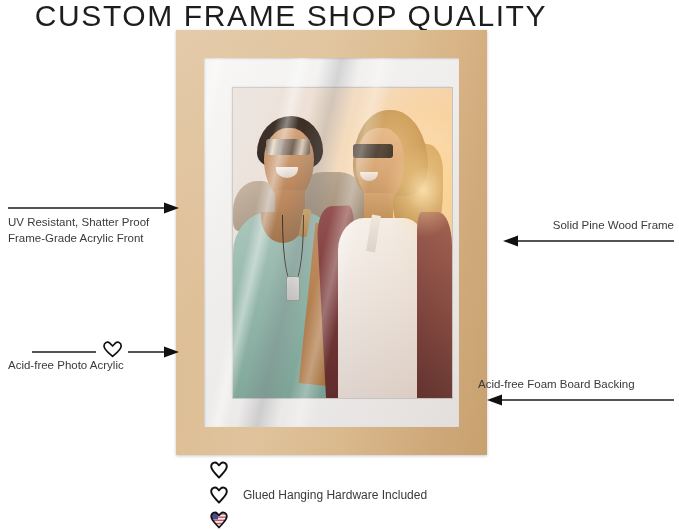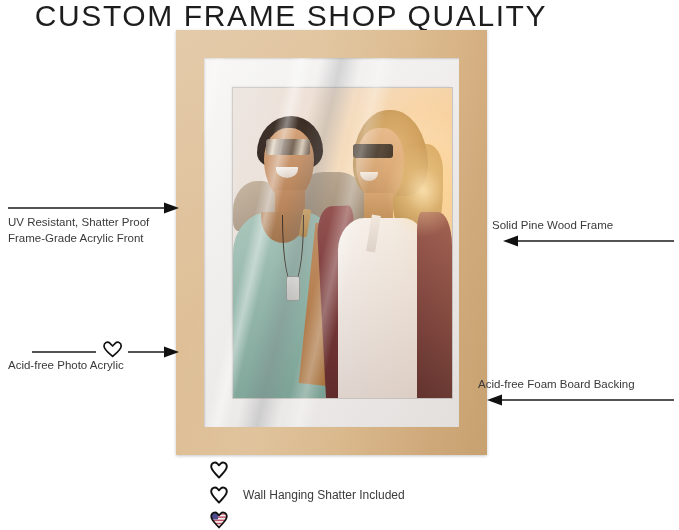--- a/index.html
+++ b/index.html
@@ -284,21 +284,21 @@
   }
   .arrow-svg { display: block; }
 
   #anno-acrylic { left: 8px; top: 202px; }
   #anno-acrylic .anno-text { margin-top: 2px; }
 
   #anno-matting { left: 8px; top: 340px; }
   #anno-matting .anno-text { margin-top: 1px; text-align: left; }
 
   #anno-pine { left: 492px; top: 219px; }
-  #anno-pine .anno-text { margin-bottom: 2px; }
+  #anno-pine .anno-text { margin-bottom: 2px; text-align: right; }
 
   #anno-backing { left: 478px; top: 378px; }
   #anno-backing .anno-text { margin-bottom: 2px; }
 
   
   #bullets {
     position: absolute;
     left: 207px;
     top: 458px;
     width: 300px;
@@ -427,21 +427,21 @@
       </svg>
     </span>
   </div>
 
   <div class="bullet">
     <span class="bullet-icon">
       <svg width="20" height="18" viewBox="0 0 20 18">
         <path d="M2.2 5.6 C2.2 1.8 6.1 0.2 8.4 2.6 L10 4.3 L11.6 2.6 C13.9 0.2 17.8 1.8 17.8 5.6 C17.8 9.6 12.6 13.2 10 16.6 C7.4 13.2 2.2 9.6 2.2 5.6 Z" fill="none" stroke="#111111" stroke-width="1.9" stroke-linejoin="round" stroke-linecap="round"></path>
       </svg>
     </span>
-    <span class="bullet-label">Wall Hanging Shatter Included</span>
+    <span class="bullet-label">Glued Hanging Hardware Included</span>
   </div>
 
   <div class="bullet">
     <span class="bullet-icon">
       <svg width="20" height="18" viewBox="0 0 20 18">
         <defs>
           <clipPath id="heartclip">
             <path d="M2.2 5.6 C2.2 1.8 6.1 0.2 8.4 2.6 L10 4.3 L11.6 2.6 C13.9 0.2 17.8 1.8 17.8 5.6 C17.8 9.6 12.6 13.2 10 16.6 C7.4 13.2 2.2 9.6 2.2 5.6 Z"></path>
           </clipPath>
         </defs>

